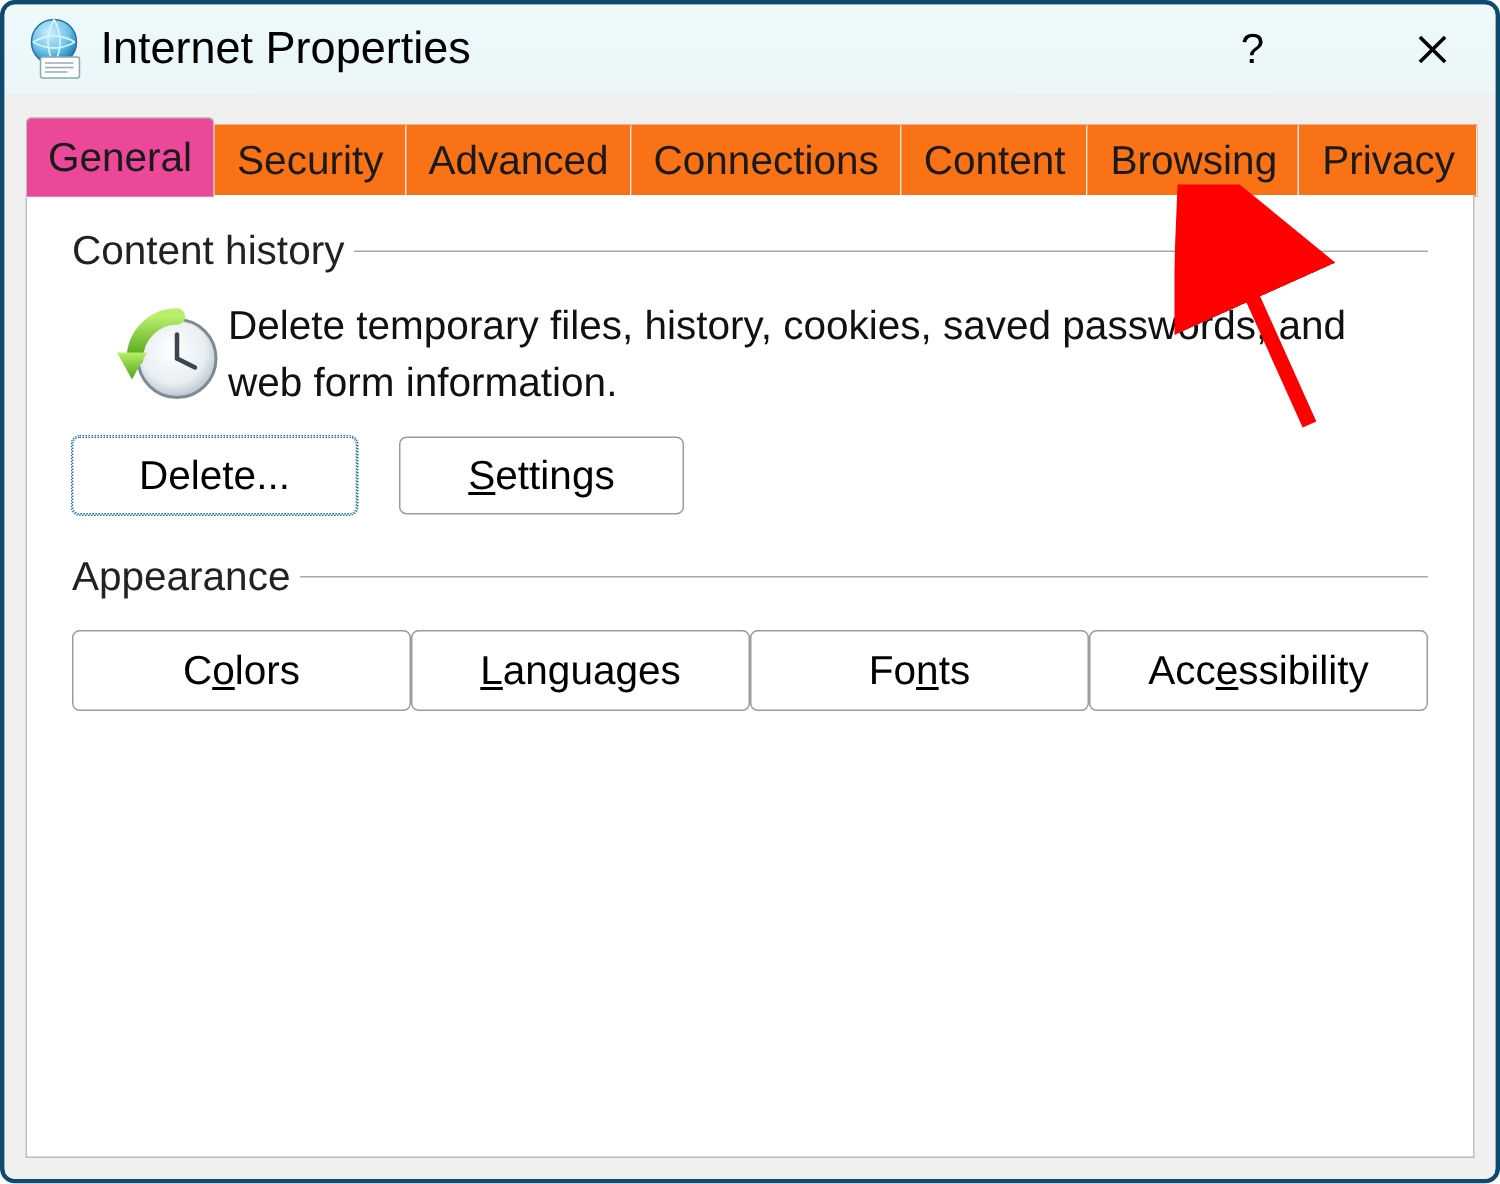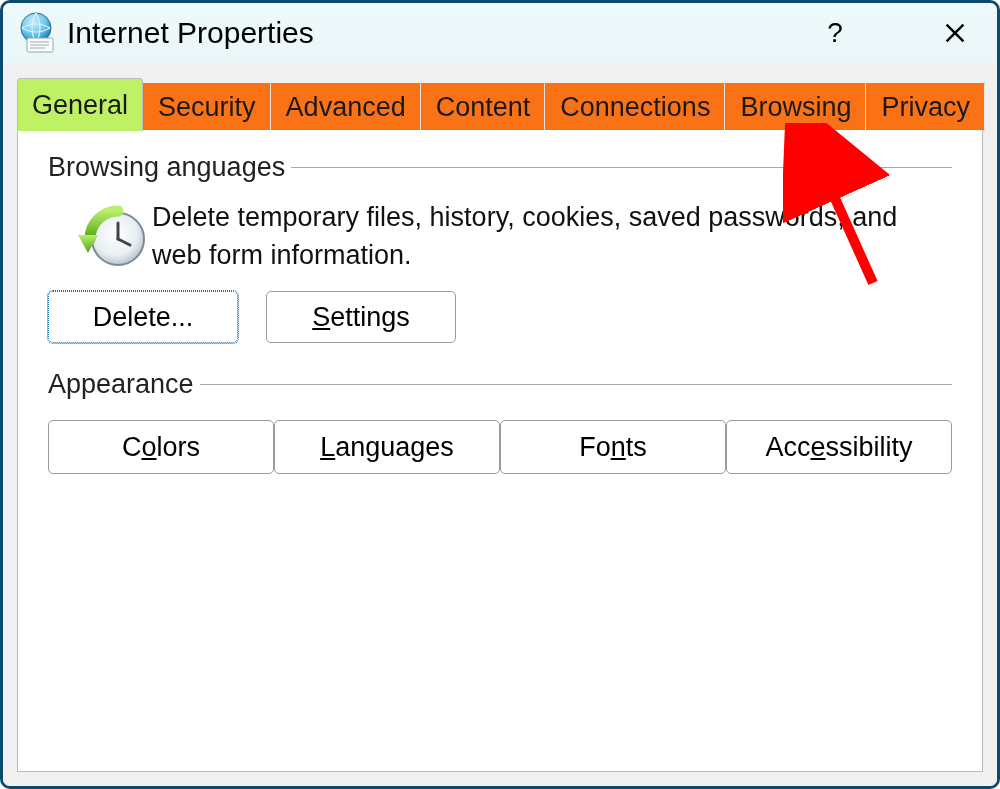--- a/index.html
+++ b/index.html
@@ -56,21 +56,21 @@
     border:1px solid transparent;
     border-bottom:1px solid #bcbcbc;
     cursor:default;
     position:relative;
     white-space:nowrap;
     border-right:1px solid #e5e5e5;
     height:48px;
     display:flex; align-items:center;
   }
   .tab.active {
-    background:#bef264;
+    background:#ec4899;
     border:1px solid #bcbcbc;
     border-bottom:1px solid #fff;
     border-radius:4px 4px 0 0;
     z-index:2;
     height:54px;
     margin-bottom:-1px;
   }
   .tabstrip .filler { flex:1; border-bottom:1px solid #bcbcbc; height:48px; }
 
   
@@ -168,39 +168,39 @@
       <div class="tab active">
           <span>General</span>
         </div>
       <div class="tab">
           <span>Security</span>
         </div>
       <div class="tab">
           <span>Advanced</span>
         </div>
       <div class="tab">
+          <span>Connections</span>
+        </div>
+      <div class="tab">
           <span>Content</span>
-        </div>
-      <div class="tab">
-          <span>Connections</span>
         </div>
       <div class="tab">
           <span>Browsing</span>
         </div>
       <div class="tab">
           <span>Privacy</span>
         </div>
       <div class="filler"></div>
     </div>
 
     <div class="page">
 
       <div class="group">
         <div class="group-header">
-          <span class="label">Browsing anguages</span>
+          <span class="label">Content history</span>
           <div class="rule"></div>
         </div>
         <div class="bh-row">
           <div class="icon-wrap">
             <svg viewBox="0 0 80 80" width="80" height="80">
               <defs>
                 <radialGradient id="clk" cx="45%" cy="40%" r="60%">
                   <stop offset="0%" stop-color="#ffffff"></stop>
                   <stop offset="70%" stop-color="#e8eef2"></stop>
                   <stop offset="100%" stop-color="#b9c6cf"></stop>

